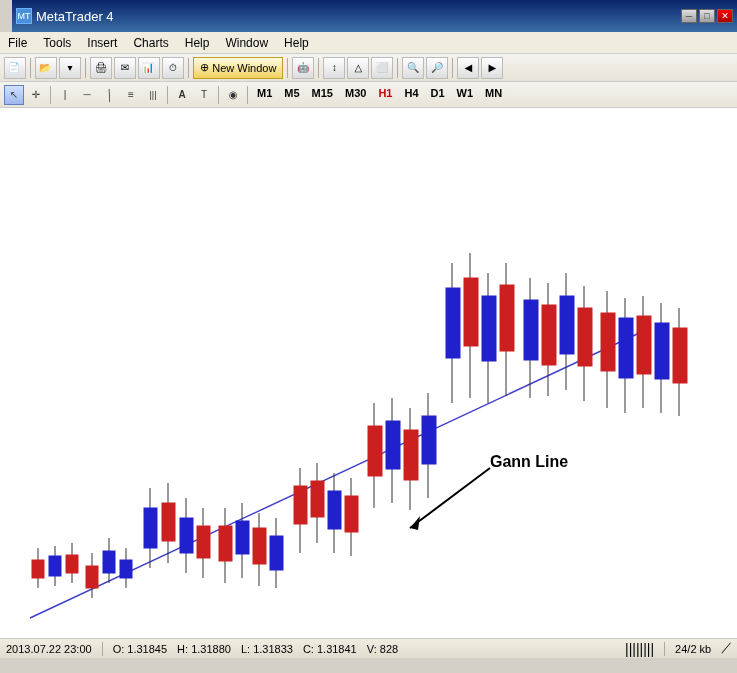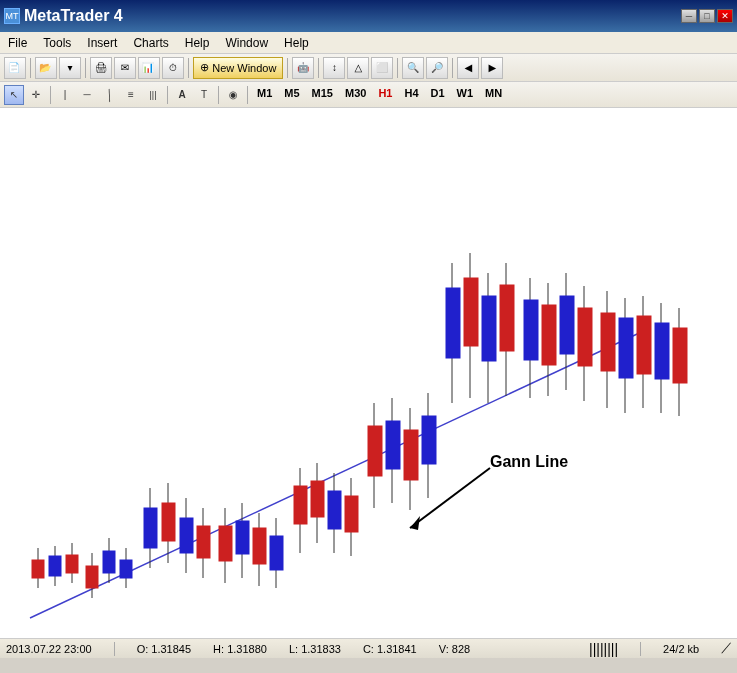--- a/index.html
+++ b/index.html
@@ -7,24 +7,25 @@
 
     
     .title-bar {
       background: linear-gradient(to bottom, #0a246a, #3a6ea5);
       height: 30px;
       display: flex;
       align-items: center;
       justify-content: space-between;
       padding: 16px 4px;
       color: white;
+      margin-left: 12px;
     }
     .title-bar-left { display: flex; align-items: center; gap: 4px; }
     .title-bar-icon { width: 16px; height: 16px; background: #4a90d9; border: 1px solid #6ab0ff; display: flex; align-items: center; justify-content: center; font-size: 9px; color: white; }
-    .title-bar-text { font-size: 16px; font-weight: bold; }
+    .title-bar-text { font-size: 13px; font-weight: normal; }
     .title-bar-buttons { display: flex; gap: 2px; }
     .title-btn {
       width: 16px; height: 14px;
       background: linear-gradient(to bottom, #e0e0e0, #a0a0a0);
       border: 1px solid #666;
       display: flex; align-items: center; justify-content: center;
       font-size: 9px; color: #333; cursor: pointer;
     }
     .title-btn.close { background: linear-gradient(to bottom, #f00, #a00); color: white; }
 
@@ -120,21 +121,21 @@
 
     
     .status-bar {
       background: linear-gradient(to bottom, #f0ece0, #e0dcd0);
       height: 20px;
       display: flex;
       align-items: center;
       padding: 0 6px;
       border-top: 1px solid #ccc;
       font-size: 11px;
-      gap: 22px;
+      gap: 10px;
     }
     .status-item { display: flex; align-items: center; gap: 2px; }
     .status-separator { width: 1px; height: 14px; background: #aaa; }
   </style>
 </head>
 <body>
 
 <div class="title-bar">
   <div class="title-bar-left">
     <div class="title-bar-icon">MT</div>

